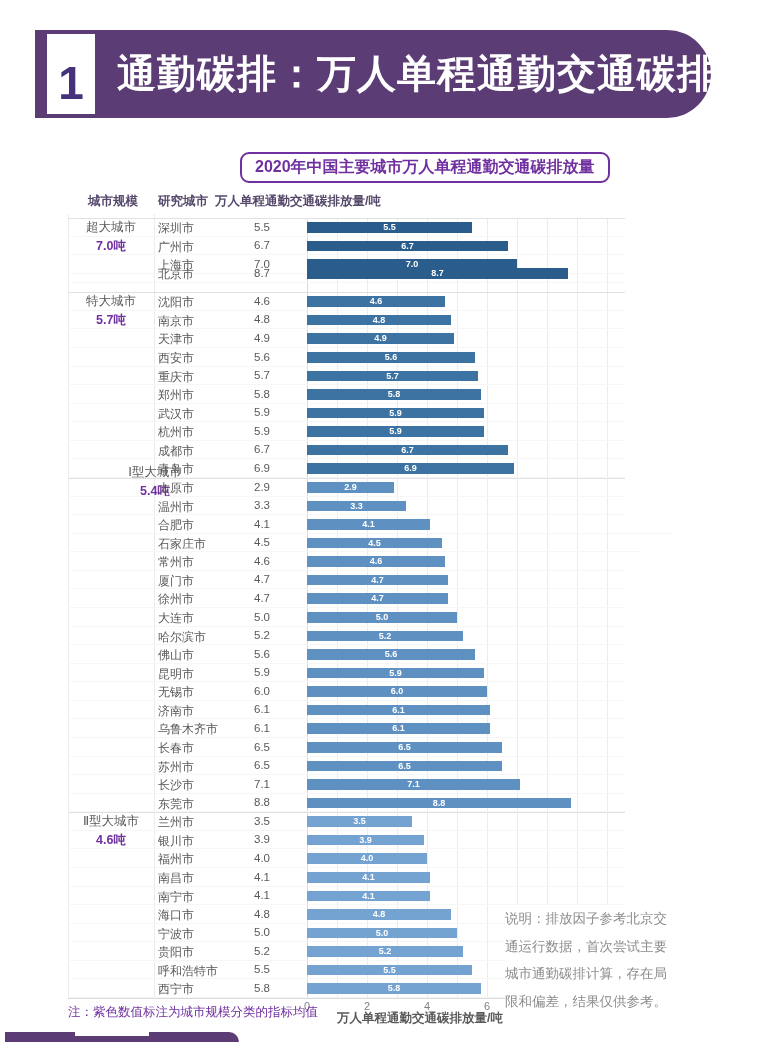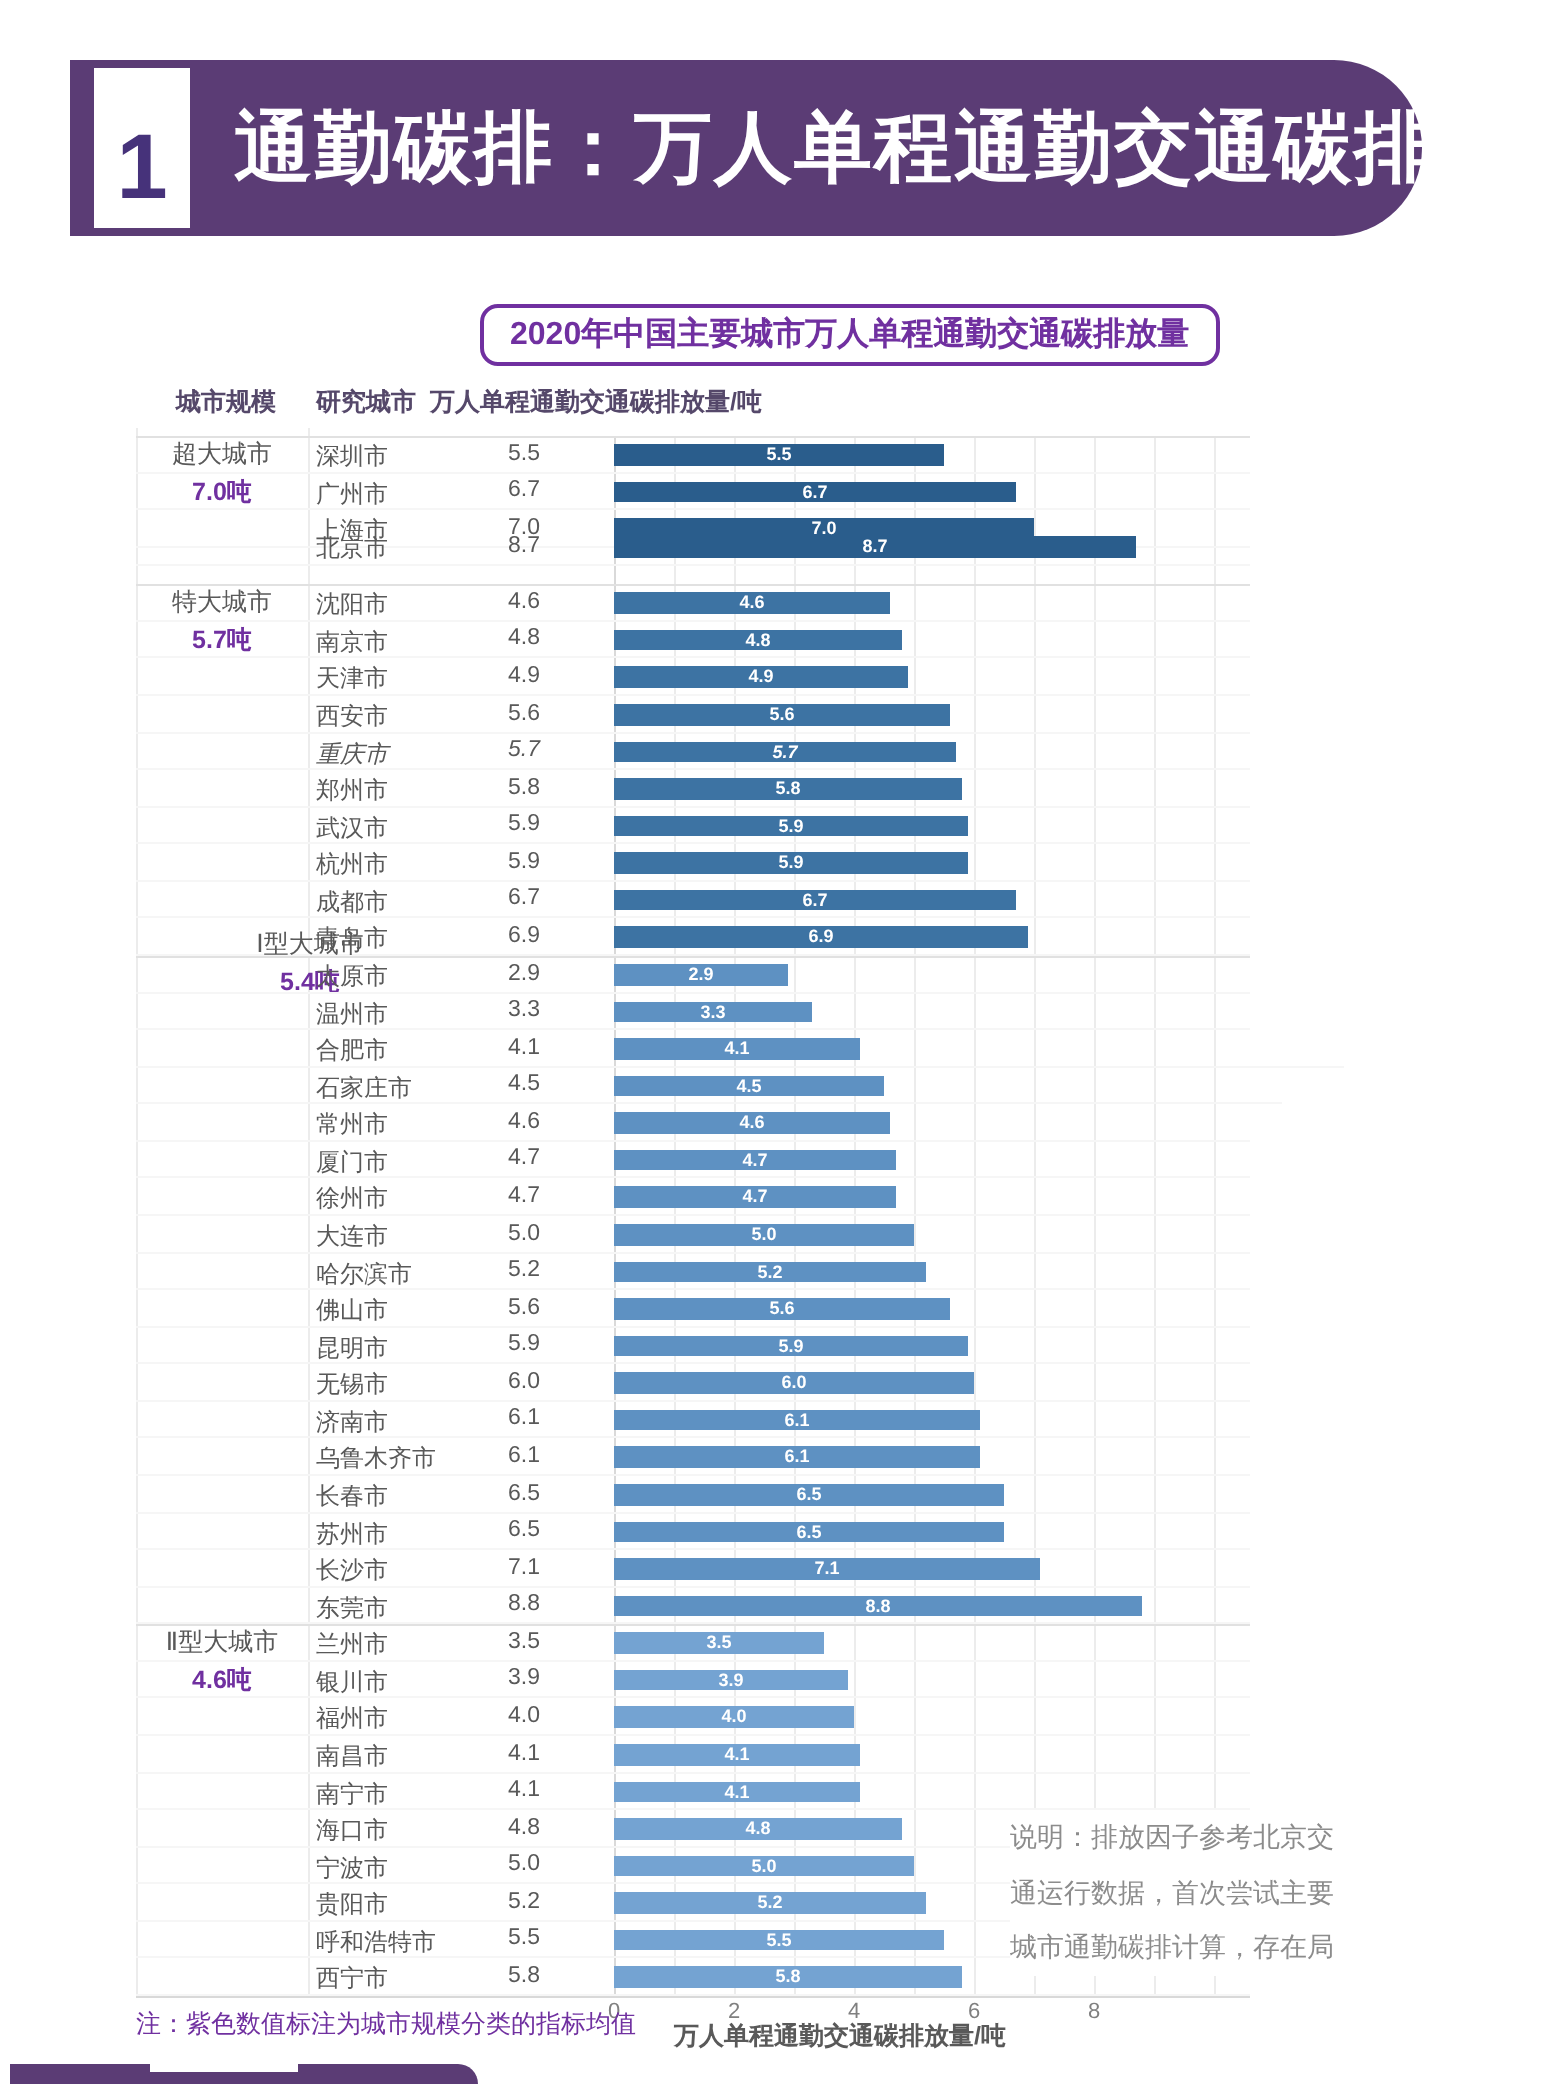--- a/index.html
+++ b/index.html
@@ -177,21 +177,21 @@
         </div>
       </div>
       <div class="row" style="top: 130px;">
         <div class="row-line"></div>
         <div class="city">西安市</div>
         <div class="val">5.6</div>
         <div class="bar" style="width: 168px; background: rgb(61, 115, 163);">
           <div class="bar-label">5.6</div>
         </div>
       </div>
-      <div class="row" style="top: 148.571px; font-style: italic;">
+      <div class="row" style="top: 148.571px;">
         <div class="row-line"></div>
         <div class="city">重庆市</div>
         <div class="val">5.7</div>
         <div class="bar" style="width: 171px; background: rgb(61, 115, 163);">
           <div class="bar-label">5.7</div>
         </div>
       </div>
       <div class="row" style="top: 167.143px;">
         <div class="row-line"></div>
         <div class="city">郑州市</div>
@@ -466,20 +466,21 @@
           <div class="bar-label">5.8</div>
         </div>
       </div>
       <div class="axis-line"></div>
     </div>
 
   <div class="disclaimer" id="disclaimer">
       <div class="disc-line">说明：排放因子参考北京交</div>
       <div class="disc-line">通运行数据，首次尝试主要</div>
       <div class="disc-line">城市通勤碳排计算，存在局</div>
+      <div class="disc-line">限和偏差，结果仅供参考。</div>
     </div>
 
   <div class="note">注：紫色数值标注为城市规模分类的指标均值</div>
 
   <div class="axis-label">万人单程通勤交通碳排放量/吨</div>
 
   <div class="bottom-strip">
     <div class="strip-notch"></div>
   </div>
 

